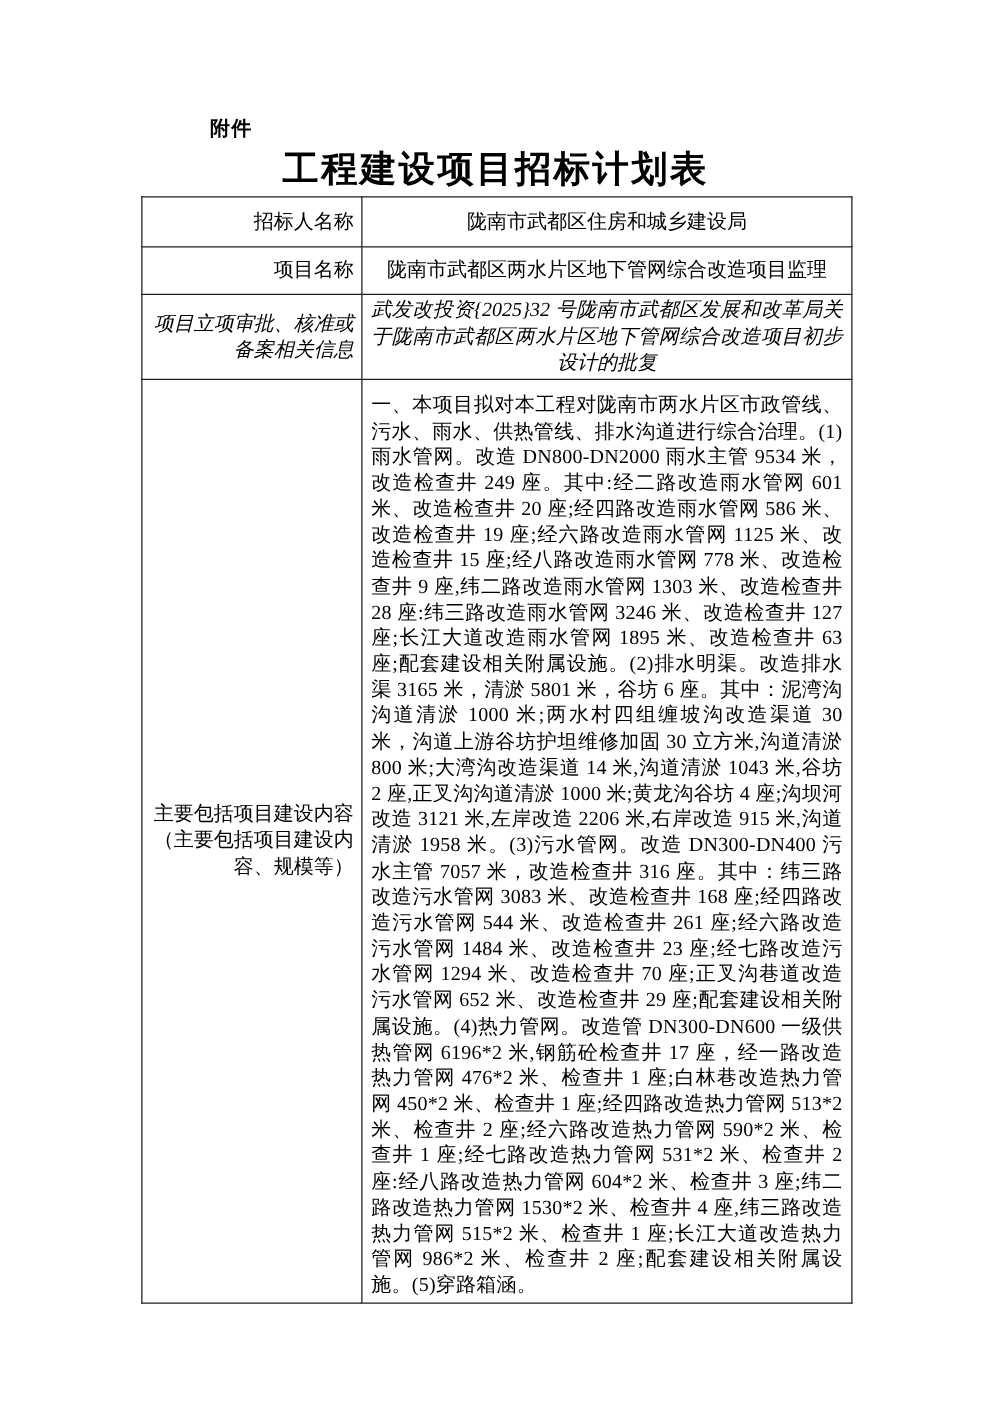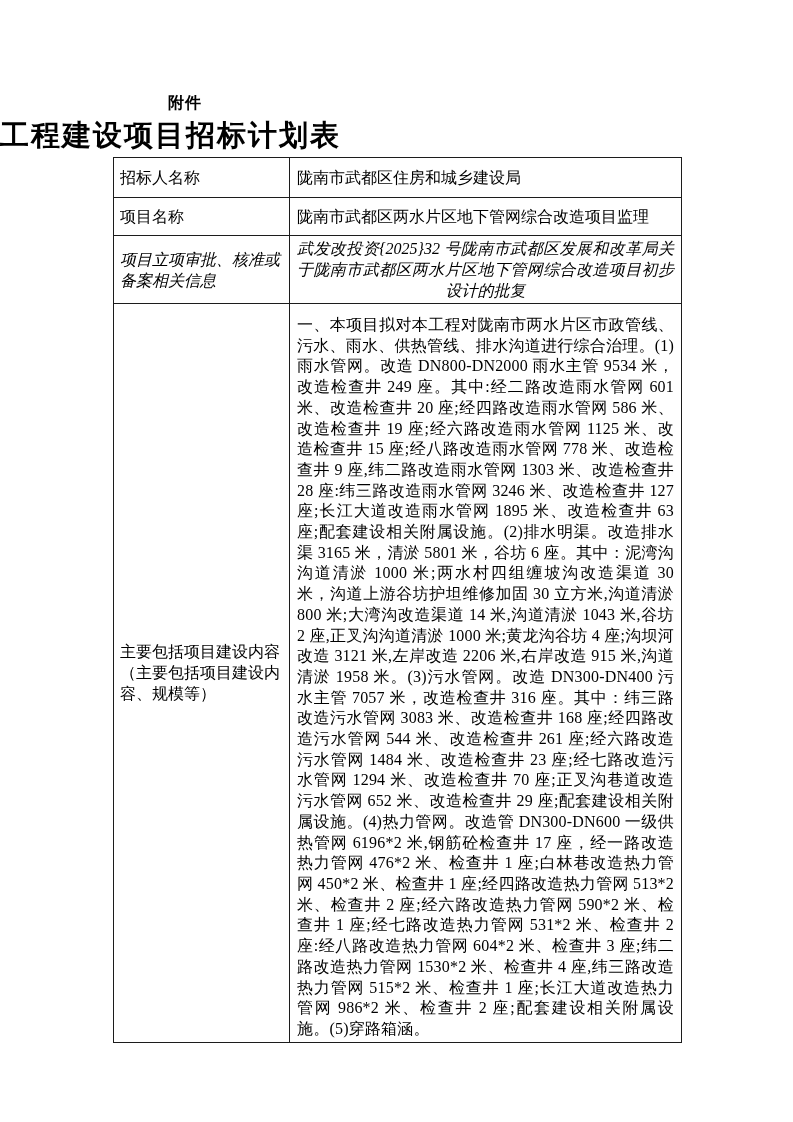--- a/index.html
+++ b/index.html
@@ -19,51 +19,51 @@
     font-size: 16px;
     font-weight: bold;
     letter-spacing: 1px;
     margin-left: 48px;
   }
   .doc-title {
     position: absolute;
     left: 0;
     top: 116px;
     width: 793px;
-    text-align: left;
+    text-align: center;
     font-size: 29px;
     font-weight: bold;
     letter-spacing: 2px;
   }
   table.plan-table {
     position: absolute;
     left: 113px;
     top: 157px;
     width: 568px;
     border-collapse: collapse;
     table-layout: fixed;
   }
   table.plan-table td {
     border: 1.5px solid #1c1c1c;
     font-size: 16px;
     vertical-align: middle;
     overflow: hidden;
   }
   td.col-label {
     width: 176px;
-    text-align: left;
+    text-align: right;
     padding: 2px 6px;
     line-height: 21px;
   }
   td.col-value {
     width: 392px;
     padding: 2px 7px;
     line-height: 21px;
   }
-  td.v-center { }
+  td.v-center { text-align: center; }
   td.v-center-just {
     text-align: justify;
     text-align-last: center;
   }
   td.v-just {
     text-align: justify;
     vertical-align: top;
     line-height: 20.7px;
     padding: 11px 7px 2px 7px;
     letter-spacing: 0.2px;

